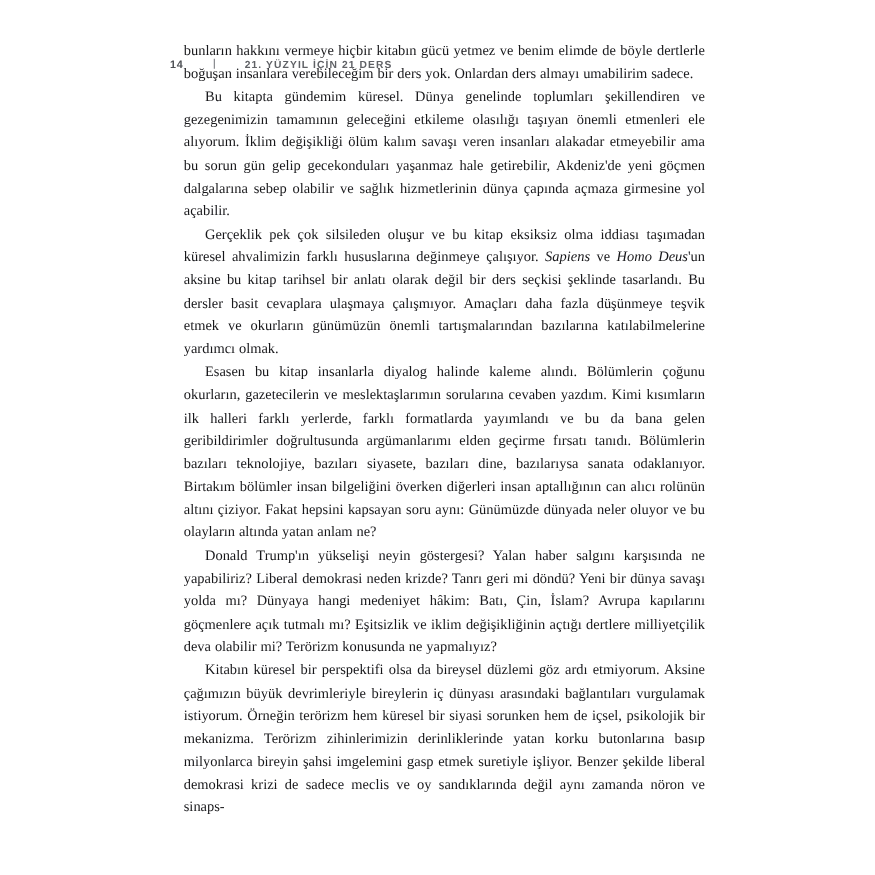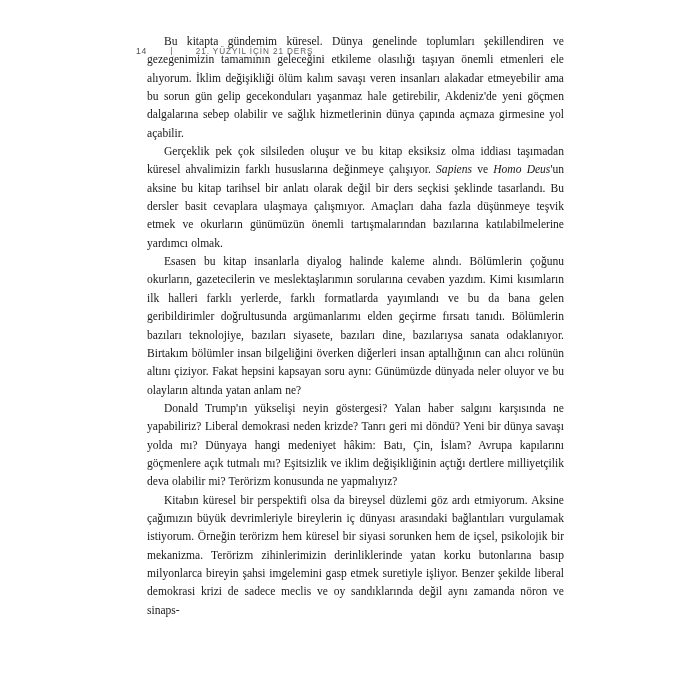--- a/index.html
+++ b/index.html
@@ -23,21 +23,21 @@
     top: 3px;
     left: 136px;
     width: 428px;
     display: flex;
     align-items: baseline;
     gap: 24px;
     font-size: 8.2px;
     letter-spacing: 0.9px;
     color: #5f6166;
     font-family: "Liberation Sans", "DejaVu Sans", sans-serif;
-    font-weight: 400;
+    font-weight: 700;
   }
   .running-head .folio {
     font-size: 8.6px;
     letter-spacing: 0.6px;
     color: #4e5055;
   }
   .running-head .rule {
     display: inline-block;
     width: 1px;
     height: 8px;
@@ -86,20 +86,21 @@
 
 <div class="page">
 
   <div class="running-head">
     <span class="folio">14</span>
     <span class="rule"></span>
     <span class="title">21. YÜZYIL İÇİN 21 DERS</span>
   </div>
 
   <div class="textblock">
+    <p class="para first" style="text-indent: 0px;">bunların hakkını vermeye hiçbir kitabın gücü yetmez ve benim elimde de böyle dertlerle boğuşan insanlara verebileceğim bir ders yok. Onlardan ders almayı umabilirim sadece.</p>
     <p class="para">Bu kitapta gündemim küresel. Dünya genelinde toplumları şekillendiren ve gezegenimizin tamamının geleceğini etkileme olasılığı taşıyan önemli etmenleri ele alıyorum. İklim değişikliği ölüm kalım savaşı veren insanları alakadar etmeyebilir ama bu sorun gün gelip gecekonduları yaşanmaz hale getirebilir, Akdeniz'de yeni göçmen dalgalarına sebep olabilir ve sağlık hizmetlerinin dünya çapında açmaza girmesine yol açabilir.</p>
     <p class="para">Gerçeklik pek çok silsileden oluşur ve bu kitap eksiksiz olma iddiası taşımadan küresel ahvalimizin farklı hususlarına değinmeye çalışıyor. <i>Sapiens</i> ve <i>Homo Deus</i>'un aksine bu kitap tarihsel bir anlatı olarak değil bir ders seçkisi şeklinde tasarlandı. Bu dersler basit cevaplara ulaşmaya çalışmıyor. Amaçları daha fazla düşünmeye teşvik etmek ve okurların günümüzün önemli tartışmalarından bazılarına katılabilmelerine yardımcı olmak.</p>
     <p class="para">Esasen bu kitap insanlarla diyalog halinde kaleme alındı. Bölümlerin çoğunu okurların, gazetecilerin ve meslektaşlarımın sorularına cevaben yazdım. Kimi kısımların ilk halleri farklı yerlerde, farklı formatlarda yayımlandı ve bu da bana gelen geribildirimler doğrultusunda argümanlarımı elden geçirme fırsatı tanıdı. Bölümlerin bazıları teknolojiye, bazıları siyasete, bazıları dine, bazılarıysa sanata odaklanıyor. Birtakım bölümler insan bilgeliğini överken diğerleri insan aptallığının can alıcı rolünün altını çiziyor. Fakat hepsini kapsayan soru aynı: Günümüzde dünyada neler oluyor ve bu olayların altında yatan anlam ne?</p>
     <p class="para">Donald Trump'ın yükselişi neyin göstergesi? Yalan haber salgını karşısında ne yapabiliriz? Liberal demokrasi neden krizde? Tanrı geri mi döndü? Yeni bir dünya savaşı yolda mı? Dünyaya hangi medeniyet hâkim: Batı, Çin, İslam? Avrupa kapılarını göçmenlere açık tutmalı mı? Eşitsizlik ve iklim değişikliğinin açtığı dertlere milliyetçilik deva olabilir mi? Terörizm konusunda ne yapmalıyız?</p>
     <p class="para">Kitabın küresel bir perspektifi olsa da bireysel düzlemi göz ardı etmiyorum. Aksine çağımızın büyük devrimleriyle bireylerin iç dünyası arasındaki bağlantıları vurgulamak istiyorum. Örneğin terörizm hem küresel bir siyasi sorunken hem de içsel, psikolojik bir mekanizma. Terörizm zihinlerimizin derinliklerinde yatan korku butonlarına basıp milyonlarca bireyin şahsi imgelemini gasp etmek suretiyle işliyor. Benzer şekilde liberal demokrasi krizi de sadece meclis ve oy sandıklarında değil aynı zamanda nöron ve sinaps-</p>
   </div>
 
 </div>
 
 </body></html>

